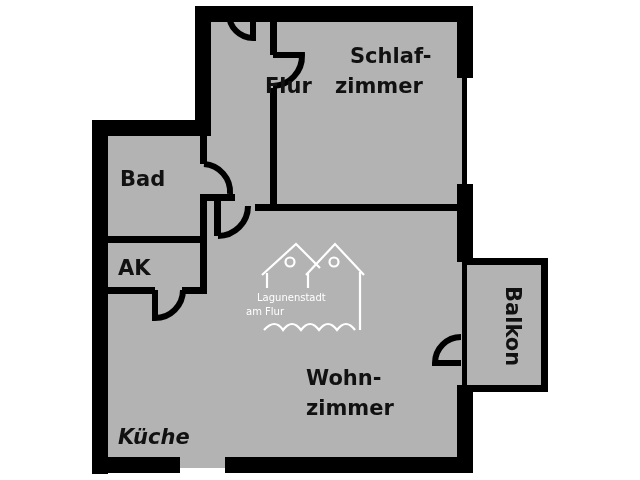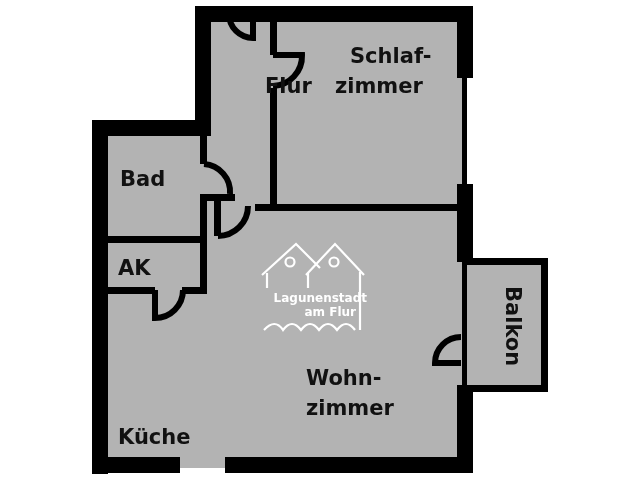--- a/index.html
+++ b/index.html
@@ -1,19 +1,19 @@
 <!DOCTYPE html>
 <html><head>
 <meta charset="utf-8">
 <style>
   html,body{margin:0;padding:0;background:#ffffff;}
   body{width:640px;height:480px;position:relative;overflow:hidden;font-family:"DejaVu Sans",sans-serif;}
   svg{position:absolute;left:0;top:0;}
   .lbl{position:absolute;font-family:"DejaVu Sans",sans-serif;font-weight:bold;color:#111;font-size:21px;line-height:26px;letter-spacing:0px;white-space:pre;}
-  .logo-text{position:absolute;color:#ffffff;font-family:"DejaVu Sans",sans-serif;font-weight:bold;font-size:12px;line-height:14px;text-align:right;width:110px;}
+  .logo-text{position:absolute;color:#ffffff;font-family:"DejaVu Sans",sans-serif;font-weight:normal;font-size:10px;line-height:14px;text-align:left;width:110px;}
 </style>
 </head>
 <body>
 
 <svg width="640" height="480" viewBox="0 0 640 480">
 
   <g fill="#b3b3b3">
     <polygon points="205,15 463,15 463,205 463,384 463,468 103,468 103,128 205,128"></polygon>
     <rect x="466" y="262" width="76" height="126"></rect>
   </g>
@@ -91,19 +91,19 @@
     <path d="M360,272 L360,330"></path>
     <path d="M264,330 Q275,318 283,330 Q292,318 301,330 Q310,318 319,330 Q328,318 337,330 Q346,318 355,330"></path>
   </g>
 </svg>
 
 <div class="lbl" style="left:219px;top:73px;margin-left:46px;">Flur</div>
 <div class="lbl" style="left:350px;top:43px;">Schlaf-</div>
 <div class="lbl" style="left:335px;top:73px;">zimmer</div>
 <div class="lbl" style="left:120px;top:166px;">Bad</div>
 <div class="lbl" style="left:118px;top:255px;">AK</div>
-<div class="lbl" style="left:118px;top:424px;">Küche</div>
+<div class="lbl" style="left:118px;top:424px;font-style:italic;">Küche</div>
 <div class="lbl" style="left:306px;top:365px;text-align:right;">Wohn-</div>
 <div class="lbl" style="left:306px;top:395px;">zimmer</div>
 <div class="lbl" style="left:474px;top:312px;transform:rotate(90deg);transform-origin:center;width:78px;text-align:center;">Balkon</div>
 
 <div class="logo-text" style="left:257px;top:291px;">Lagunenstadt</div>
 <div class="logo-text" style="left:246px;top:305px;width:110px;">am Flur</div>
 
 </body></html>

